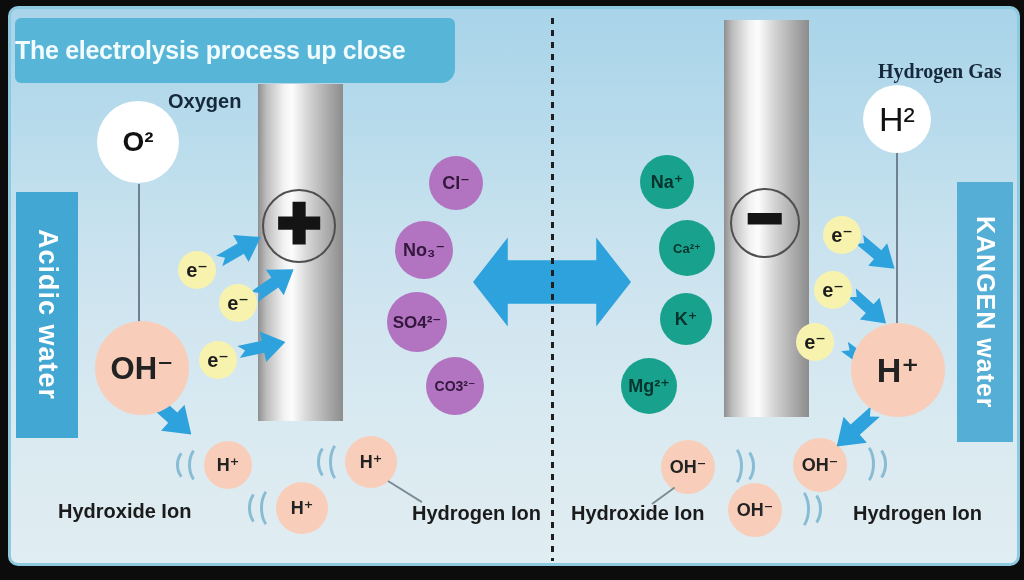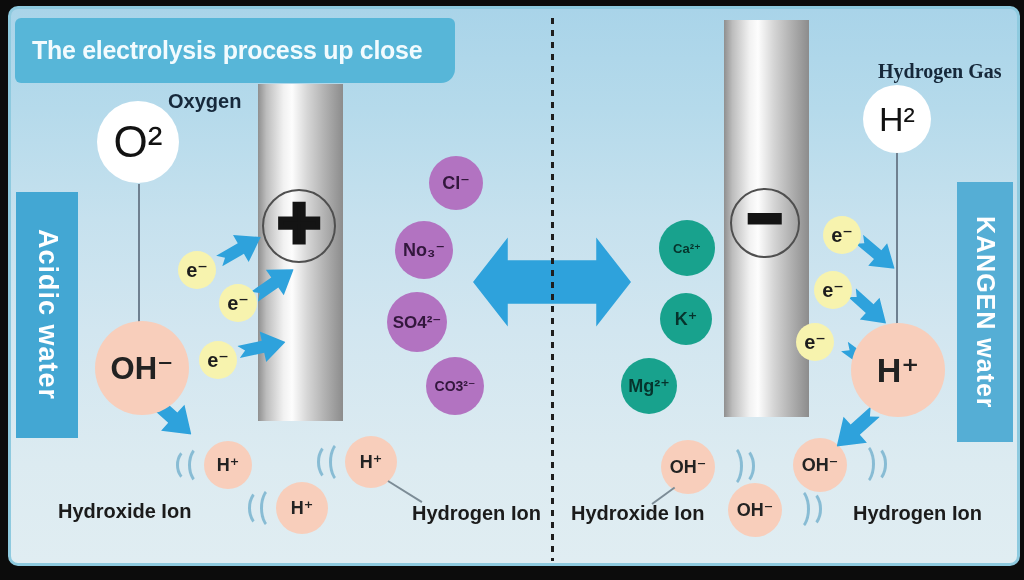--- a/index.html
+++ b/index.html
@@ -11,21 +11,21 @@
   .content { position:absolute; left:-11px; top:-9px; width:1024px; height:580px; }
   .circ { position:absolute; border-radius:50%; display:flex; align-items:center; justify-content:center; }
   .white-mol { background:#ffffff; color:#121212; }
   .pink { background:#f8cebb; color:#222; }
   .yellow { background:#f7f3ae; color:#1d1d1d; font-weight:700; }
   .purple { background:#b273c1; color:#33173d; font-weight:700; }
   .teal { background:#18a28d; color:#06332c; font-weight:700; }
 
   .banner { position:absolute; left:15px; top:18px; width:440px; height:65px; background:#57b6d8;
             border-radius:6px 6px 14px 6px; display:flex; align-items:center; }
-  .banner span { color:#f2fbfe; font-weight:700; font-size:25px; padding-left:17px; letter-spacing:-0.3px; }
+  .banner span { color:#f2fbfe; font-weight:700; font-size:25px; letter-spacing:-0.3px; }
 
   .side-panel { position:absolute; display:flex; align-items:center; justify-content:center; }
   .side-panel span { writing-mode:vertical-rl; color:#ffffff; font-weight:700; white-space:nowrap; }
   .left-panel { left:16px; top:192px; width:62px; height:246px; background:#43a7d3; }
   .left-panel span { font-size:27px; letter-spacing:1px; }
   .right-panel { left:957px; top:182px; width:56px; height:260px; background:#55aed5; }
   .right-panel span { font-size:25px; letter-spacing:1px; }
 
   .electrode { position:absolute; width:85px;
       background:linear-gradient(90deg,#8f8f8f 0%,#bdbdbd 10%,#f1f1f1 30%,#fdfdfd 40%,#d6d6d6 58%,#b2b2b2 78%,#8c8c8c 100%); }
@@ -77,21 +77,21 @@
       <div class="sign-ring" style="left:262px; top:189px; width:74px; height:74px;">
         <span class="plus-glyph">+</span>
       </div>
       <div class="electrode" style="left:724px; top:20px; height:397px;"></div>
       <div class="sign-ring" style="left:730px; top:188px; width:70px; height:70px;">
         <span class="minus-glyph">−</span>
       </div>
 
       <div class="mol-lbl" style="left:168px; top:90px;">Oxygen</div>
       <div class="vline" style="left:138px; top:184px; height:138px;"></div>
-      <div class="circ white-mol z4" style="left:97px; top:101px; width:82px; height:82px; font-size:44px;">
+      <div class="circ white-mol z4" style="left:97px; top:101px; width:82px; height:82px; font-size:28px;font-weight:bold;">
         <span>O²</span>
       </div>
 
       <div class="mol-lbl" style="left:878px; top:60px;font-family:Liberation Serif, serif;">Hydrogen Gas</div>
       <div class="vline" style="left:896px; top:152px; height:172px;"></div>
       <div class="circ white-mol z4" style="left:863px; top:85px; width:68px; height:68px; font-size:34px;">
         <span>H²</span>
       </div>
 
       <div class="circ pink z4" style="left:95px; top:321px; width:94px; height:94px; font-size:31px; font-weight:600;">
@@ -136,20 +136,23 @@
       <div class="circ purple" style="left:395px; top:221px; width:58px; height:58px; font-size:18px;">
           <span>No₃⁻</span>
         </div>
       <div class="circ purple" style="left:387px; top:292px; width:60px; height:60px; font-size:17px;">
           <span>SO4²⁻</span>
         </div>
       <div class="circ purple" style="left:426px; top:357px; width:58px; height:58px; font-size:14px;">
           <span>CO3²⁻</span>
         </div>
 
+      <div class="circ teal" style="left:640px; top:155px; width:54px; height:54px; font-size:18px;">
+          <span>Na⁺</span>
+        </div>
       <div class="circ teal" style="left:659px; top:220px; width:56px; height:56px; font-size:13px;">
           <span>Ca²⁺</span>
         </div>
       <div class="circ teal" style="left:660px; top:293px; width:52px; height:52px; font-size:18px;">
           <span>K⁺</span>
         </div>
       <div class="circ teal" style="left:621px; top:358px; width:56px; height:56px; font-size:18px;">
           <span>Mg²⁺</span>
         </div>
 

